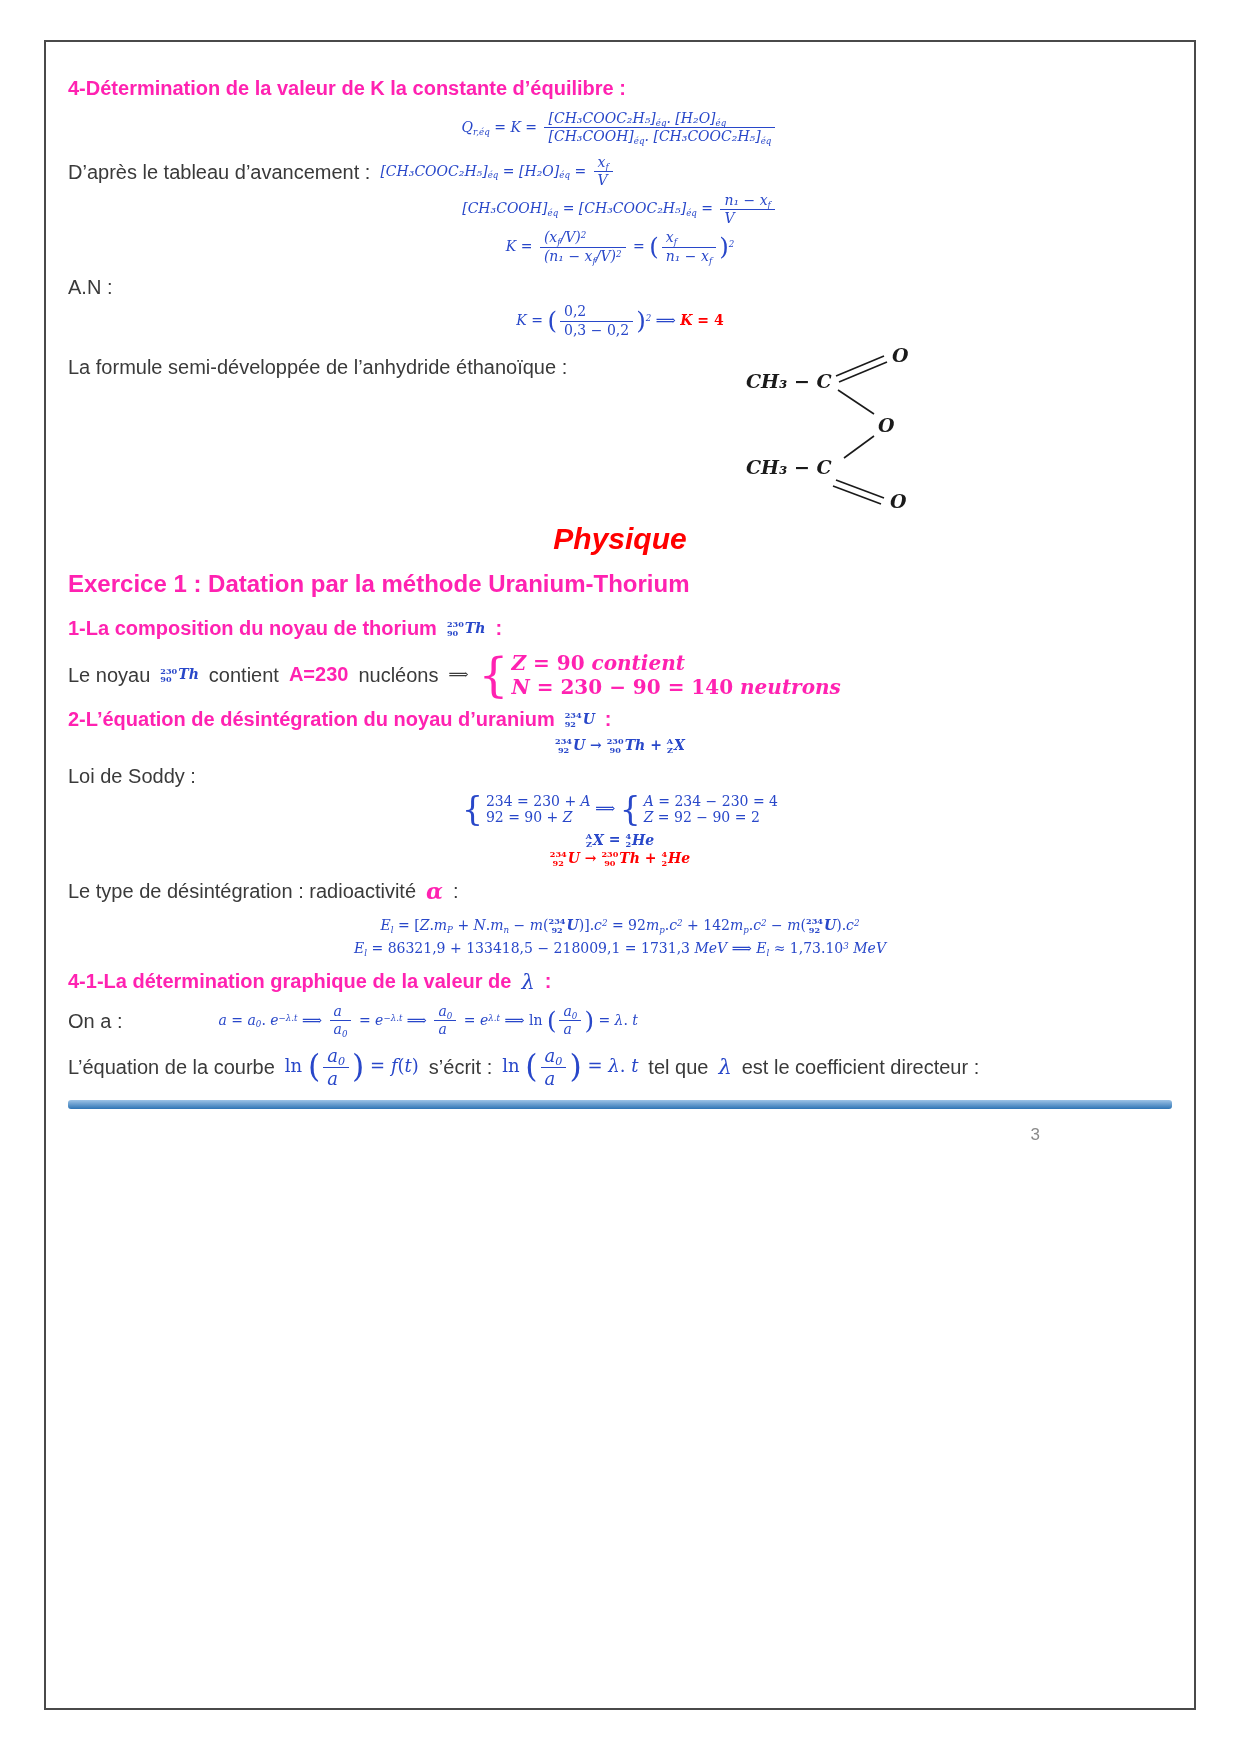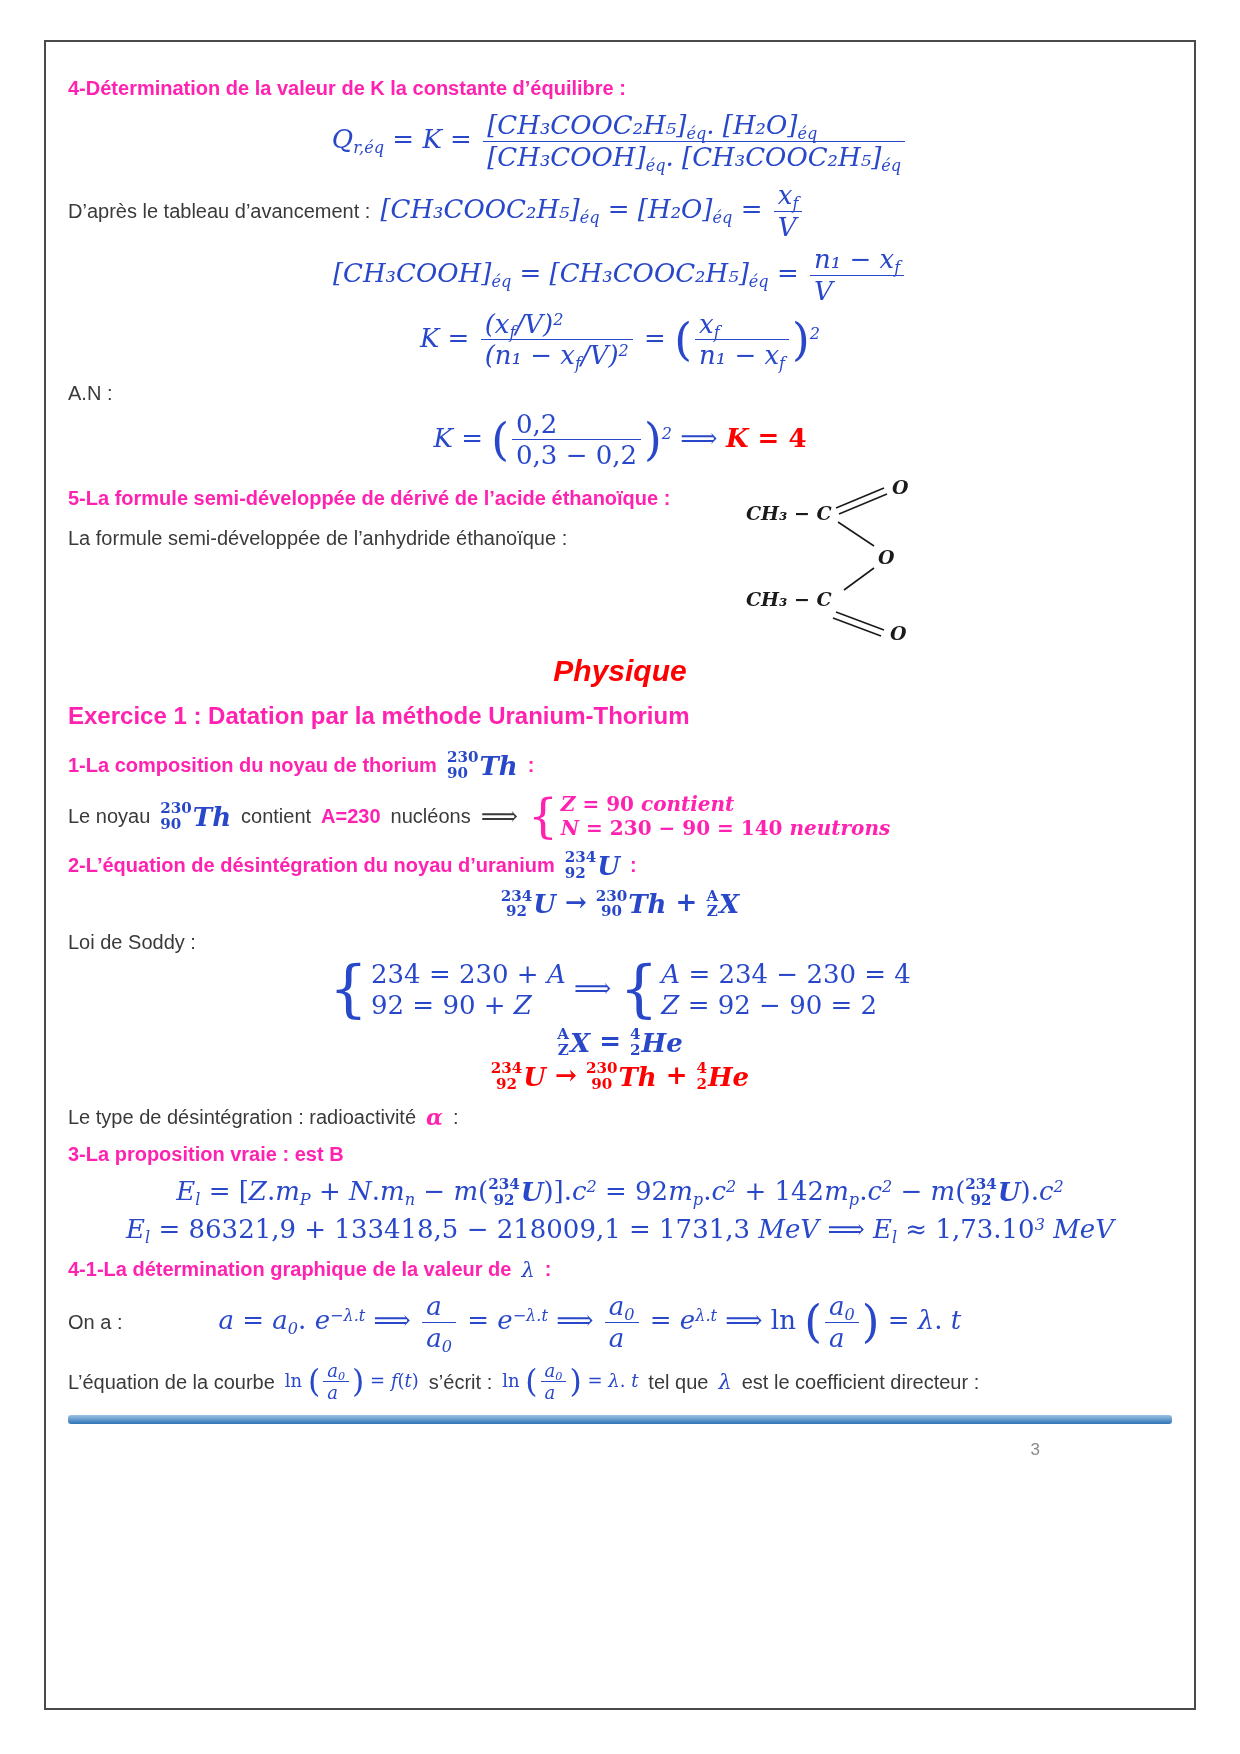--- a/index.html
+++ b/index.html
@@ -15,21 +15,21 @@
   .frame{
     position:absolute;left:44px;top:40px;right:44px;bottom:44px;
     border:2px solid #4a4a4a;padding:34px 22px 8px 22px;
   }
   .h-magenta{color:var(--magenta);font-weight:bold;font-size:20px;line-height:1.25;}
   .body-text{color:var(--text);font-size:20px;line-height:1.3;}
   .center{text-align:center;}
   .row{display:flex;align-items:center;gap:10px;flex-wrap:nowrap;white-space:nowrap;}
 
   
-  .math{font-family:"DejaVu Serif",serif;color:var(--blue);font-size:26px;line-height:1.25;}
+  .math{font-family:"DejaVu Serif",serif;color:var(--blue);font-size:14px;line-height:1.25;}
   .math .m-i{font-style:italic;}
   .math .m-r{font-style:normal;}
   sub.m-sub{font-size:62%;font-style:italic;line-height:0;vertical-align:-0.3em;}
   sup.m-sup{font-size:62%;font-style:italic;line-height:0;vertical-align:0.5em;}
   .m-frac{display:inline-flex;flex-direction:column;vertical-align:middle;text-align:left;margin:0 3px;line-height:1.1;}
   .m-frac .fn{display:block;padding:0 4px 1px;border-bottom:1.6px solid currentColor;}
   .m-frac .fd{display:block;padding:1px 4px 0;}
   .m-nuc{display:inline-flex;align-items:center;white-space:nowrap;vertical-align:middle;}
   .m-nuc .stk{display:inline-flex;flex-direction:column;font-size:58%;line-height:1.05;font-weight:bold;font-style:normal;margin-right:1px;}
   .m-nuc .sym{font-style:italic;font-weight:bold;}
@@ -116,21 +116,20 @@
       <line x1="94" y1="50" x2="130" y2="74"></line>
       <line x1="130" y1="96" x2="100" y2="118"></line>
       <line x1="92" y1="140" x2="140" y2="158"></line>
       <line x1="89" y1="146" x2="137" y2="164"></line>
       <text x="2" y="48">CH₃ − C</text>
       <text x="148" y="22">O</text>
       <text x="134" y="92">O</text>
       <text x="2" y="134">CH₃ − C</text>
       <text x="146" y="168">O</text>
     </svg>
-    <div class="h-magenta mb14">5-La formule semi-développée de dérivé de l’acide éthanoïque :</div>
     <div class="body-text">La formule semi-développée de l’anhydride éthanoïque :</div>
   </div>
 
   <div class="title-phys mb14">Physique</div>
 
   <div class="title-ex mb18">Exercice 1 : Datation par la méthode Uranium-Thorium</div>
 
   <div class="row mb10">
     <span class="h-magenta">1-La composition du noyau de thorium </span>
     <span class="math f-bold"><span class="m-nuc">
@@ -254,21 +253,20 @@
           <span class="sym">He</span>
         </span></span>
   </div>
 
   <div class="row mb12">
     <span class="body-text">Le type de désintégration : radioactivité </span>
     <span class="alpha">α</span>
     <span class="body-text"> :</span>
   </div>
 
-  <div class="h-magenta mb8">3-La proposition vraie : est B</div>
 
   <div class="center mb4">
     <span class="math"><span class="m-i">E</span><sub class="m-sub">l</sub><span class="m-r"> = [</span><span class="m-i">Z</span><span class="m-r">.</span><span class="m-i">m</span><sub class="m-sub">P</sub><span class="m-r"> + </span><span class="m-i">N</span><span class="m-r">.</span><span class="m-i">m</span><sub class="m-sub">n</sub><span class="m-r"> − </span><span class="m-i">m</span><span class="m-r">(</span><span class="m-nuc">
           <span class="stk">
             <span>234</span>
             <span>92</span>
           </span>
           <span class="sym">U</span>
         </span><span class="m-r">)].</span><span class="m-i">c</span><sup class="m-sup">2</sup><span class="m-r"> = 92</span><span class="m-i">m</span><sub class="m-sub">p</sub><span class="m-r">.</span><span class="m-i">c</span><sup class="m-sup">2</sup><span class="m-r"> + 142</span><span class="m-i">m</span><sub class="m-sub">p</sub><span class="m-r">.</span><span class="m-i">c</span><sup class="m-sup">2</sup><span class="m-r"> − </span><span class="m-i">m</span><span class="m-r">(</span><span class="m-nuc">
           <span class="stk">

